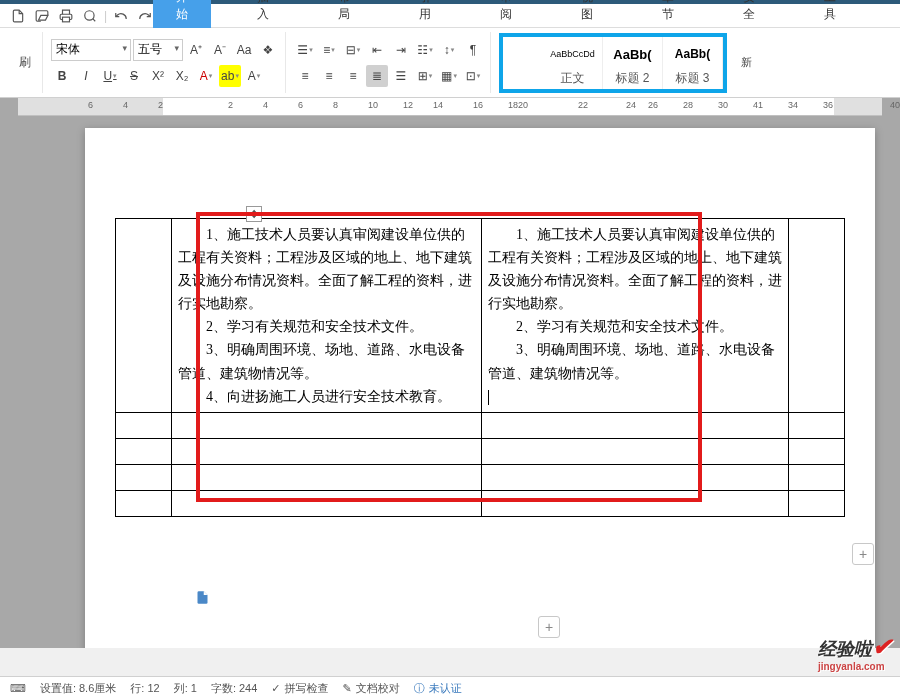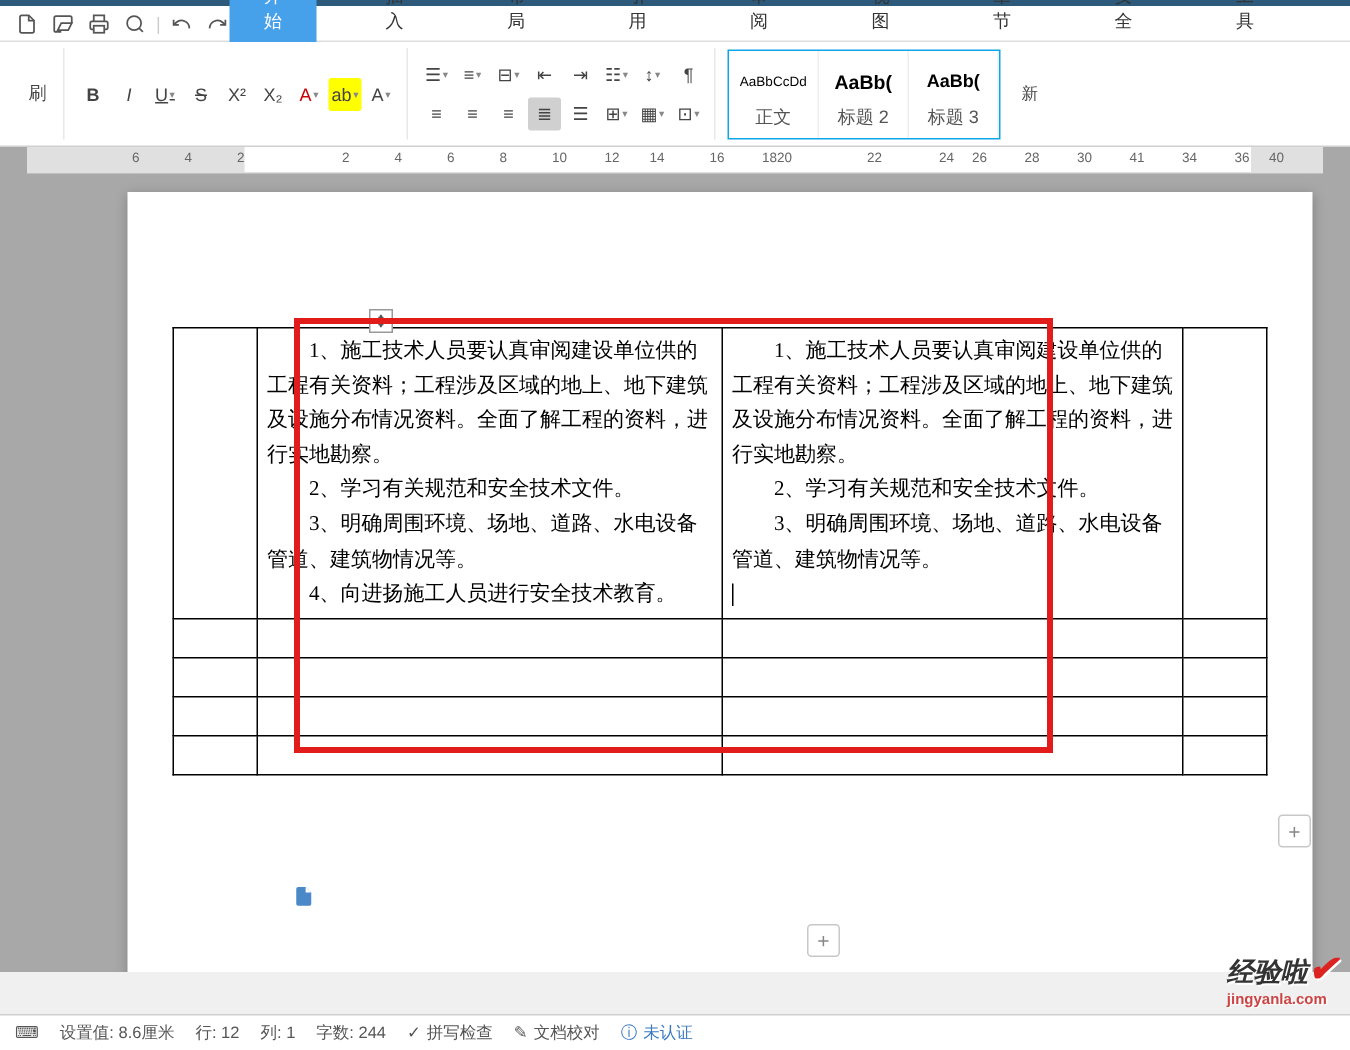--- a/index.html
+++ b/index.html
@@ -16,21 +16,21 @@
     .ribbon-tab.active { background: #46a0ea; color: #fff; border-radius: 3px 3px 0 0; }
     
     .ribbon { height: 70px; background: #fff; border-bottom: 1px solid #d0d0d0; display: flex; align-items: center; padding: 4px 8px; gap: 2px; }
     .ribbon-group { display: flex; flex-direction: column; gap: 4px; padding: 0 6px; border-right: 1px solid #e8e8e8; height: 100%; justify-content: center; }
     .ribbon-row { display: flex; align-items: center; gap: 2px; }
     .combo { border: 1px solid #ccc; height: 22px; padding: 1px 16px 1px 4px; font-size: 12px; background: #fff; position: relative; min-width: 50px; display: flex; align-items: center; }
     .combo::after { content: "▾"; position: absolute; right: 3px; top: 3px; font-size: 9px; color: #666; }
     .sm-btn { width: 22px; height: 22px; display: inline-flex; align-items: center; justify-content: center; cursor: pointer; color: #444; font-size: 12px; border-radius: 2px; }
     .sm-btn.dd::after { content: "▾"; font-size: 7px; margin-left: 1px; color: #888; }
     
-    .styles-gallery { display: flex; gap: 0; height: 60px; border: 1px solid #0ea5e9; }
+    .styles-gallery { display: flex; gap: 0; height: 60px; border: 4px solid #0ea5e9; padding-left: 40px; }
     .style-item { width: 60px; border-right: 1px solid #eee; display: flex; flex-direction: column; align-items: center; justify-content: center; padding: 2px; cursor: pointer; }
     .style-preview { font-size: 11px; height: 32px; display: flex; align-items: center; }
     .style-label { font-size: 12px; color: #555; }
     
     .workspace { position: relative; height: 550px; background: #a8a8a8; overflow: hidden; }
     .ruler-h { height: 18px; background: #fff; margin: 0 18px; position: relative; border-bottom: 1px solid #c0c0c0; font-size: 9px; color: #666; }
     .ruler-h .shade-l { position: absolute; left: 0; top: 0; width: 145px; height: 100%; background: #e0e0e0; }
     .ruler-h .shade-r { position: absolute; right: 0; top: 0; width: 48px; height: 100%; background: #e0e0e0; }
     .ruler-tick { position: absolute; top: 2px; }
     
@@ -126,20 +126,28 @@
   </div>
 </div>
 
 <div class="ribbon">
   <div class="ribbon-group">
     <div class="ribbon-row">
       <span class="sm-btn">刷</span>
     </div>
   </div>
   <div class="ribbon-group">
+    <div class="ribbon-row">
+      <div class="combo" style="width:80px;">宋体</div>
+      <div class="combo" style="width:48px;">五号</div>
+      <span class="sm-btn">A⁺</span>
+      <span class="sm-btn">A⁻</span>
+      <span class="sm-btn">Aa</span>
+      <span class="sm-btn">❖</span>
+    </div>
     <div class="ribbon-row">
       <span class="sm-btn" style="font-weight:bold;">B</span>
       <span class="sm-btn" style="font-style:italic;">I</span>
       <span class="sm-btn dd" style="text-decoration:underline;">U</span>
       <span class="sm-btn" style="text-decoration:line-through;">S</span>
       <span class="sm-btn">X²</span>
       <span class="sm-btn">X₂</span>
       <span class="sm-btn dd" style="color:#c00;">A</span>
       <span class="sm-btn dd" style="background:#ff0;padding:0 3px;">ab</span>
       <span class="sm-btn dd">A</span>
@@ -206,21 +214,21 @@
     <span class="ruler-tick" style="left:490px">18</span>
     <span class="ruler-tick" style="left:500px">20</span>
     <span class="ruler-tick" style="left:560px">22</span>
     <span class="ruler-tick" style="left:608px">24</span>
     <span class="ruler-tick" style="left:630px">26</span>
     <span class="ruler-tick" style="left:665px">28</span>
     <span class="ruler-tick" style="left:700px">30</span>
     <span class="ruler-tick" style="left:735px">41</span>
     <span class="ruler-tick" style="left:770px">34</span>
     <span class="ruler-tick" style="left:805px">36</span>
-    <span class="ruler-tick" style="left:828px">40</span>
+    <span class="ruler-tick" style="left:872px">40</span>
   </div>
 
   <div class="page">
     <table class="doc-table">
       <tbody>
           <tr>
         <td class="narrow-col"></td>
         <td style="width:310px;">
           <div class="cell-content">
             <p>1、施工技术人员要认真审阅建设单位供的工程有关资料；工程涉及区域的地上、地下建筑及设施分布情况资料。全面了解工程的资料，进行实地勘察。</p>

